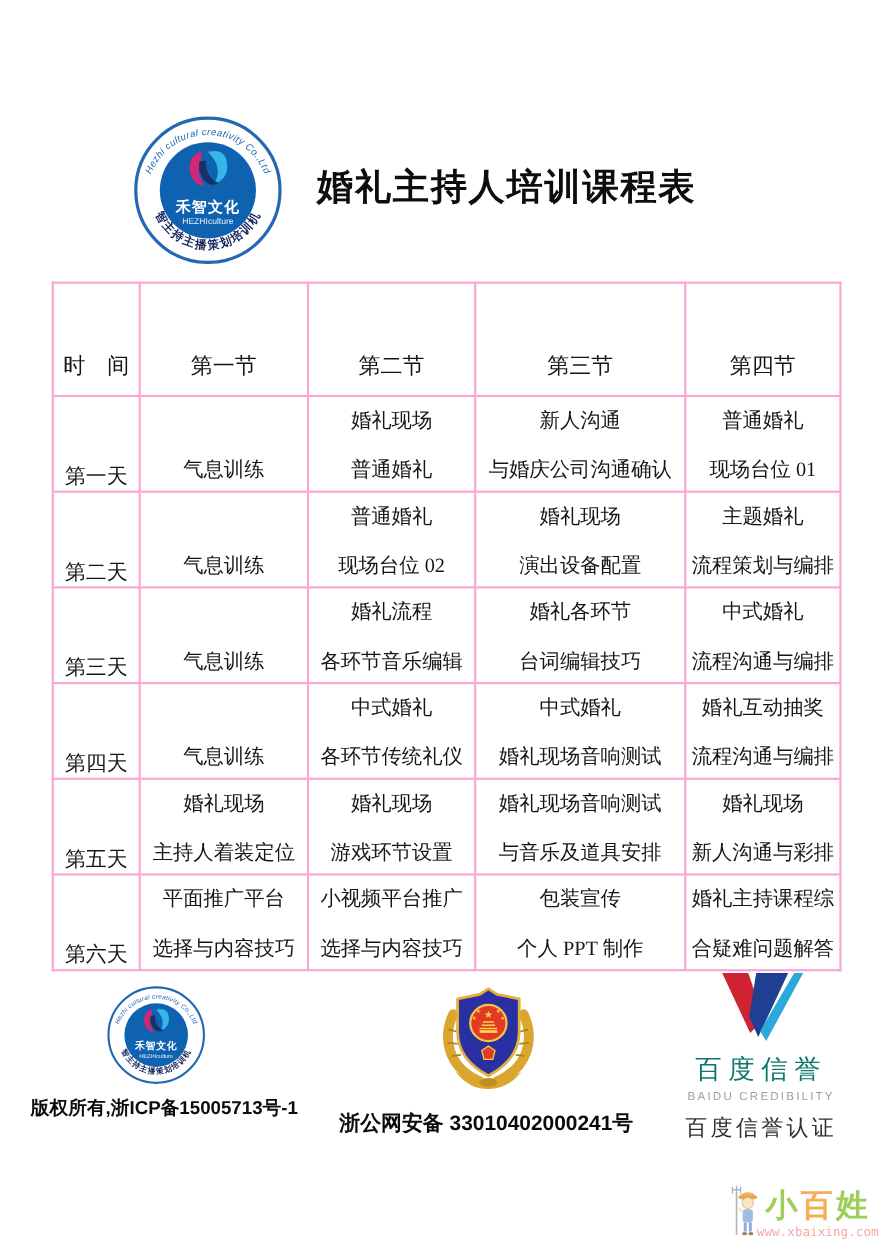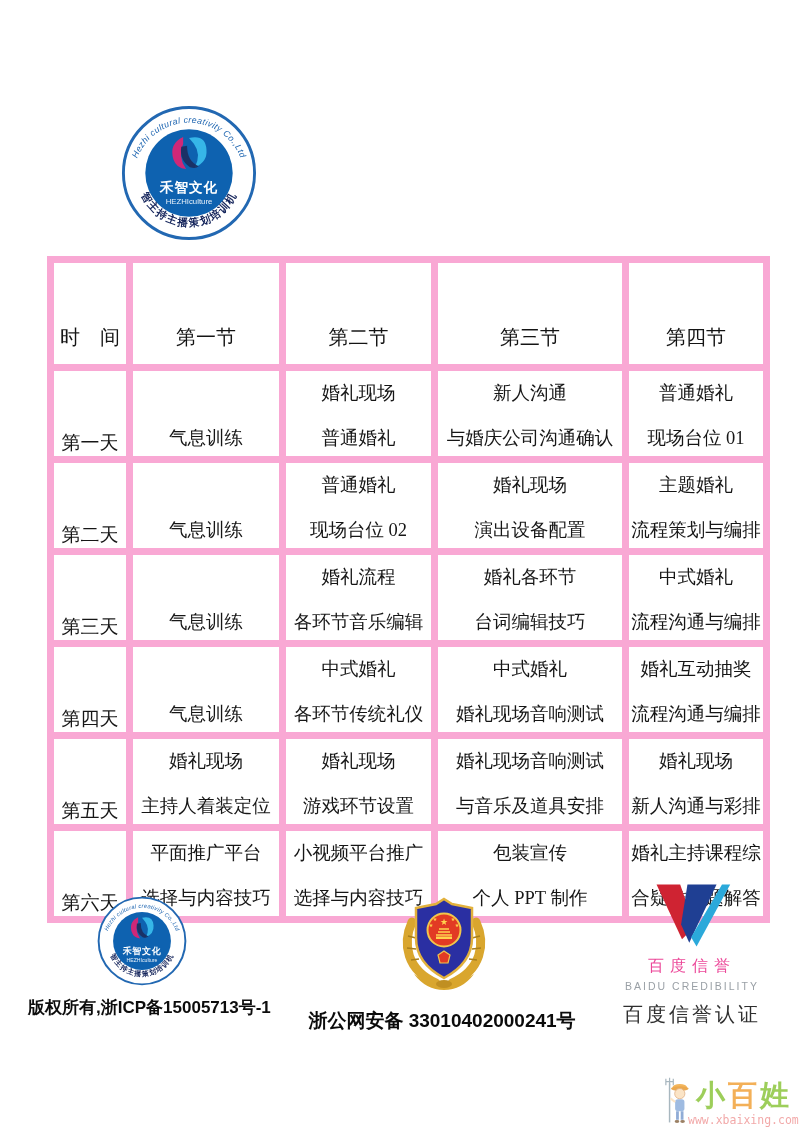--- a/index.html
+++ b/index.html
@@ -12,21 +12,21 @@
   
   .logo-main { position:absolute; left:121px; top:105px; width:136px; height:136px; }
   .page-title {
     position:absolute; left:288px; top:148px; font-size:33px; font-weight:700;
     letter-spacing:1.5px; color:#0d0d0d; white-space:nowrap;
   }
 
   
   table.sched { position:absolute; left:47px; top:256px; width:716px;
     border-collapse:collapse; table-layout:fixed; }
-  .sched th, .sched td { border:7px solid #f9a8d4; padding:0; }
+  .sched th, .sched td { border:2px solid #f9a8d4; padding:0; }
   .sched th { height:88px; vertical-align:bottom; padding-bottom:13px; font-weight:400;
     font-size:20px; text-align:center; color:#141414; }
   .cc { height:85px; box-sizing:border-box; display:flex; flex-direction:column;
     justify-content:space-between; padding:12px 1px 8px; }
   .cl { text-align:center; font-size:18.5px; line-height:20px; color:#161616; white-space:nowrap; }
   .day { height:85px; vertical-align:bottom; text-align:center; padding-bottom:10px;
     font-size:19px; color:#161616; }
 
   
   .logo-small { position:absolute; left:97px; top:896px; width:90px; height:90px; }
@@ -36,21 +36,21 @@
   }
   .badge { position:absolute; left:394px; top:888px; width:100px; height:106px; }
   .police-txt {
     position:absolute; left:302px; top:1008px; width:280px; text-align:center;
     font-family:"Liberation Sans","DejaVu Sans",sans-serif; font-weight:700;
     font-size:19px; color:#0b0b0b; white-space:nowrap;
   }
   .baidu { position:absolute; left:607px; top:879px; width:170px; text-align:center;
     font-family:"Liberation Sans","DejaVu Sans",sans-serif; }
   .baidu-v { width:100px; height:73px; display:block; margin:0 auto; }
-  .baidu-cn { font-size:16px; color:#ec4899; letter-spacing:6px; margin-top:4px; white-space:nowrap; }
+  .baidu-cn { font-size:24px; color:#0f766e; letter-spacing:6px; margin-top:4px; white-space:nowrap; }
   .baidu-en { font-size:10.5px; color:#9aa0a6; letter-spacing:2px; margin-top:3px; white-space:nowrap; }
   .baidu-cert { font-size:20px; color:#2e2e2e; letter-spacing:3px; margin-top:9px; white-space:nowrap; }
 
   
   .wm { position:absolute; left:662px; top:1074px; width:136px; height:58px; opacity:.85;
     font-family:"Liberation Sans","DejaVu Sans",sans-serif; }
   .wm-farmer { position:absolute; left:0; top:2px; width:30px; height:52px; }
   .wm-chars { position:absolute; left:34px; top:2px; font-size:29px; font-weight:700;
     letter-spacing:3px; white-space:nowrap; }
   .wm-g { color:#8cc63e; } .wm-o { color:#f2a33c; }
@@ -82,20 +82,21 @@
         </g>
         <text x="70" y="90" text-anchor="middle" font-size="14" font-weight="bold" fill="#ffffff" letter-spacing="1">禾智文化</text>
         <text x="70" y="102" text-anchor="middle" font-size="8" fill="#e8f1fa">HEZHIculture</text>
       </symbol>
     </defs>
   </svg>
 
   <svg class="logo-main" viewBox="0 0 140 140">
     <use href="#hezhi-logo"></use>
   </svg>
+  <div class="page-title">婚礼主持人培训课程表</div>
 
   <table class="sched">
     <colgroup>
         <col style="width:79px">
         <col style="width:153px">
         <col style="width:152px">
         <col style="width:191px">
         <col style="width:141px">
       </colgroup>
     <tbody>

